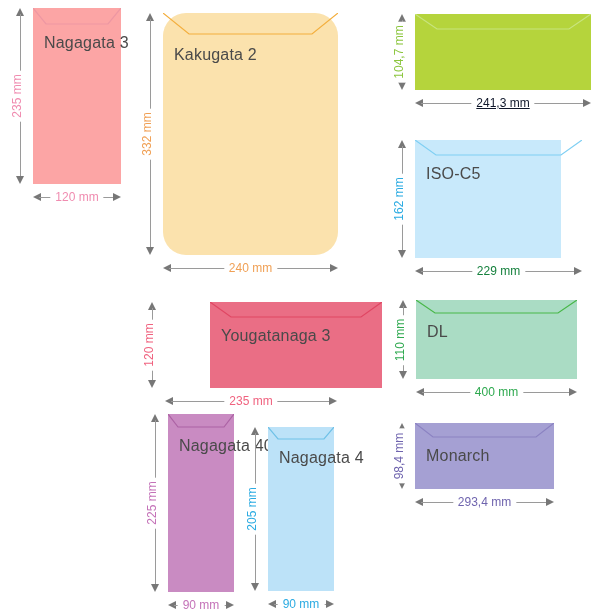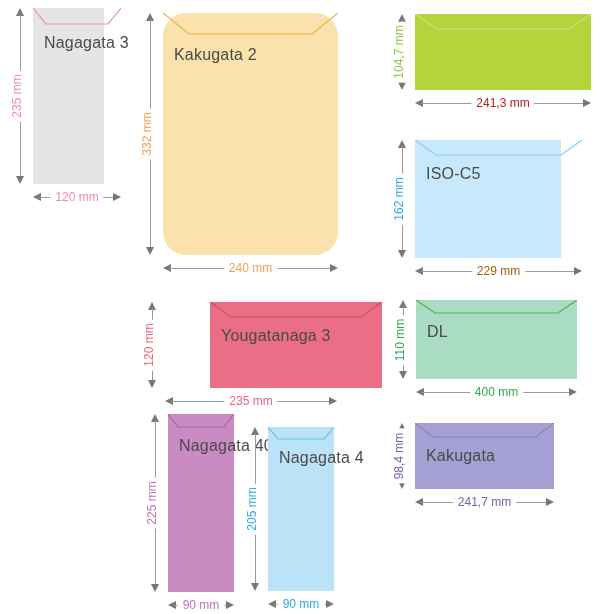--- a/index.html
+++ b/index.html
@@ -120,21 +120,21 @@
     border-bottom: 4px solid transparent;
     border-left: 8px solid var(--arrow-head);
   }
 </style>
 </head>
 <body>
 
 <div id="diagram-canvas" style="--arrow-line: #9a9a9a; --arrow-head: #777777; --name-color: #4a4a4a; background: rgb(255, 255, 255);">
 
     <div class="env-group" style="left: 33px; top: 8px;">
-      <div class="envelope" style="width: 71px; height: 176px; background: #e5e5e5;">
+      <div class="envelope" style="width: 88px; height: 176px; background: #fca5a5;">
         <svg class="flap" aria-hidden="true" width="88" height="18" viewBox="0 0 88 18">
           <polyline points="0,0 13,16 75,16 88,0" stroke="#ed97a3"></polyline>
         </svg>
         <div class="env-name" style="top: 26px;">Nagagata 3</div>
       </div>
       <div class="vdim" style="height: 176px;">
         <span class="head head-up"></span>
         <span class="vline"></span>
         <span class="head head-down"></span>
         <span class="vtext" style="color: rgb(240, 140, 176);">235 mm</span>
@@ -177,42 +177,42 @@
       <div class="vdim" style="height: 76px;">
         <span class="head head-up"></span>
         <span class="vline"></span>
         <span class="head head-down"></span>
         <span class="vtext" style="color: rgb(140, 198, 63);">104,7 mm</span>
       </div>
       <div class="hdim" style="top: 81px; width: 176px;">
         <span class="head head-left"></span>
         <span class="hline"></span>
         <span class="head head-right"></span>
-        <span class="htext" style="color: #b91c1c;">241,3 mm</span>
+        <span class="htext" style="color: #0f172a; text-decoration: underline;">241,3 mm</span>
       </div>
     </div>
 
     <div class="env-group" style="left: 415px; top: 140px;">
       <div class="envelope" style="width: 146px; height: 118px; background: rgb(200, 233, 251);">
         <svg class="flap" aria-hidden="true" width="167" height="17" viewBox="0 0 167 17">
           <polyline points="0,0 21,15 146,15 167,0" stroke="#7fcff3"></polyline>
         </svg>
         <div class="env-name" style="top: 25px;">ISO-C5</div>
       </div>
       <div class="vdim" style="height: 118px;">
         <span class="head head-up"></span>
         <span class="vline"></span>
         <span class="head head-down"></span>
         <span class="vtext" style="color: rgb(43, 171, 226);">162 mm</span>
       </div>
       <div class="hdim" style="top: 123px; width: 167px;">
         <span class="head head-left"></span>
         <span class="hline"></span>
         <span class="head head-right"></span>
-        <span class="htext" style="color: #a16207;">229 mm</span>
+        <span class="htext" style="color: #15803d;">229 mm</span>
       </div>
     </div>
 
     <div class="env-group" style="left: 165px; top: 302px;">
       <div class="envelope" style="width: 172px; height: 86px; background: rgb(234, 110, 133); margin-left: 45px;">
         <svg class="flap" aria-hidden="true" width="172" height="17" viewBox="0 0 172 17">
           <polyline points="0,0 21,15 151,15 172,0" stroke="#e04663"></polyline>
         </svg>
         <div class="env-name" style="top: 25px;">Yougatanaga 3</div>
       </div>
@@ -291,28 +291,28 @@
         <span class="head head-right"></span>
         <span class="htext" style="color: rgb(43, 171, 226);">90 mm</span>
       </div>
     </div>
 
     <div class="env-group" style="left: 415px; top: 423px;">
       <div class="envelope" style="width: 139px; height: 66px; background: rgb(165, 160, 211);">
         <svg class="flap" aria-hidden="true" width="139" height="16" viewBox="0 0 139 16">
           <polyline points="0,0 18,14 121,14 139,0" stroke="#8b82c2"></polyline>
         </svg>
-        <div class="env-name" style="top: 24px;">Kakugata</div>
+        <div class="env-name" style="top: 24px;">Monarch</div>
       </div>
       <div class="vdim" style="height: 66px;">
         <span class="head head-up"></span>
         <span class="vline"></span>
         <span class="head head-down"></span>
         <span class="vtext" style="color: rgb(111, 100, 174);">98,4 mm</span>
       </div>
       <div class="hdim" style="top: 71px; width: 139px;">
         <span class="head head-left"></span>
         <span class="hline"></span>
         <span class="head head-right"></span>
-        <span class="htext" style="color: rgb(111, 100, 174);">241,7 mm</span>
+        <span class="htext" style="color: rgb(111, 100, 174);">293,4 mm</span>
       </div>
     </div>
   </div>
 
 </body></html>

